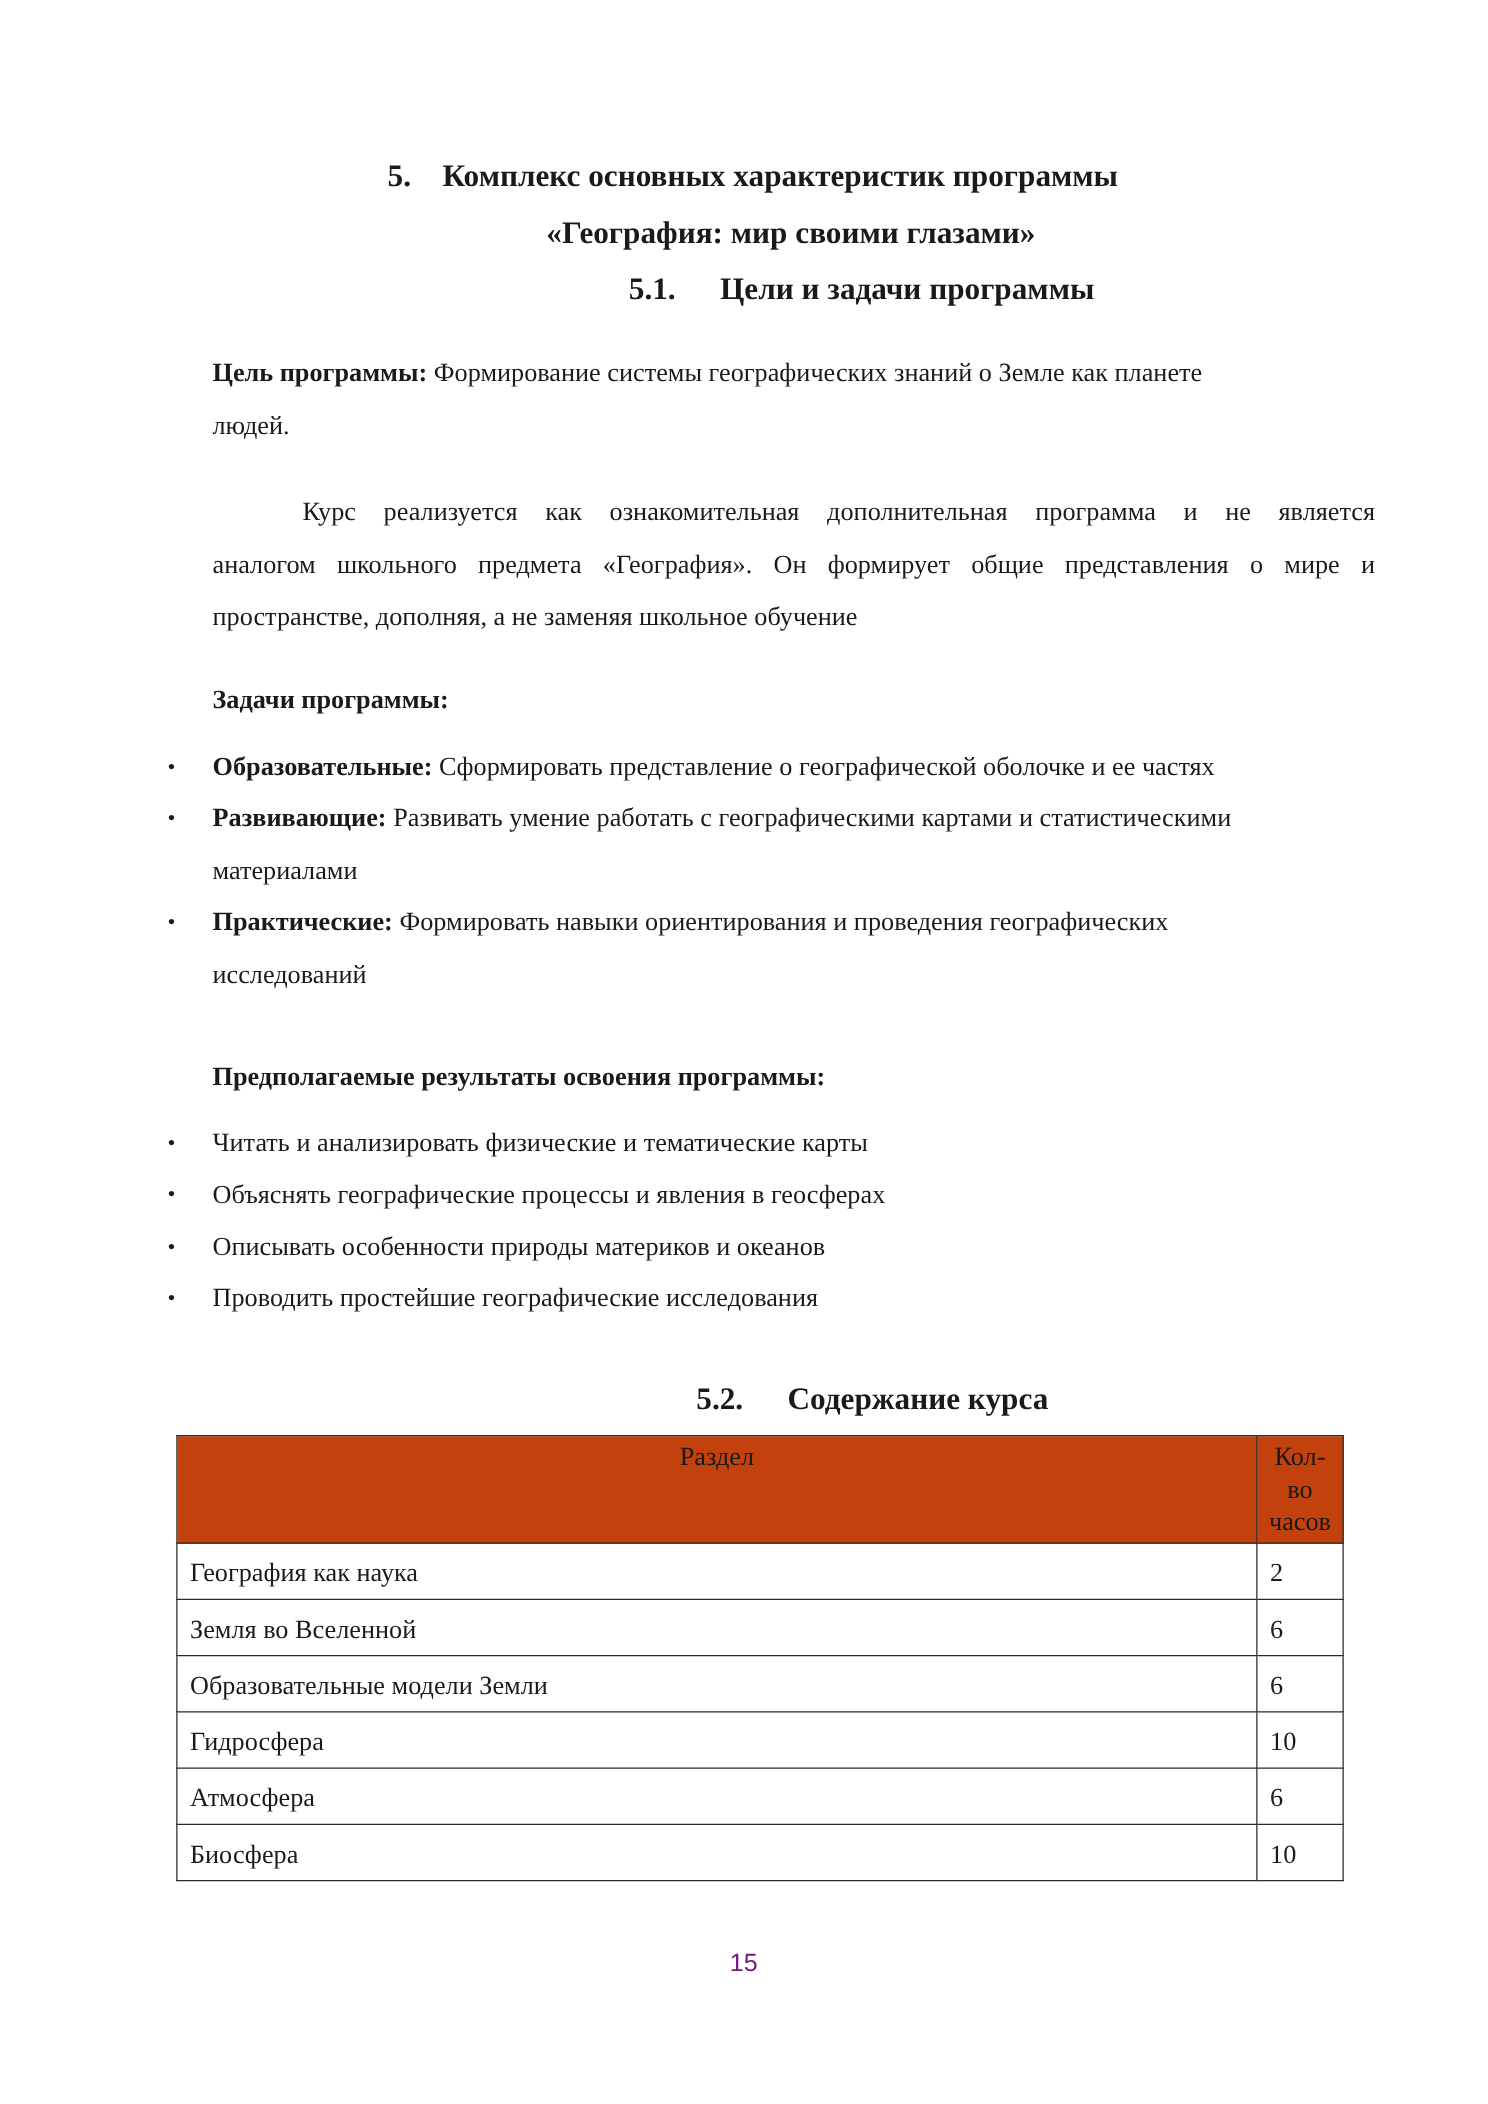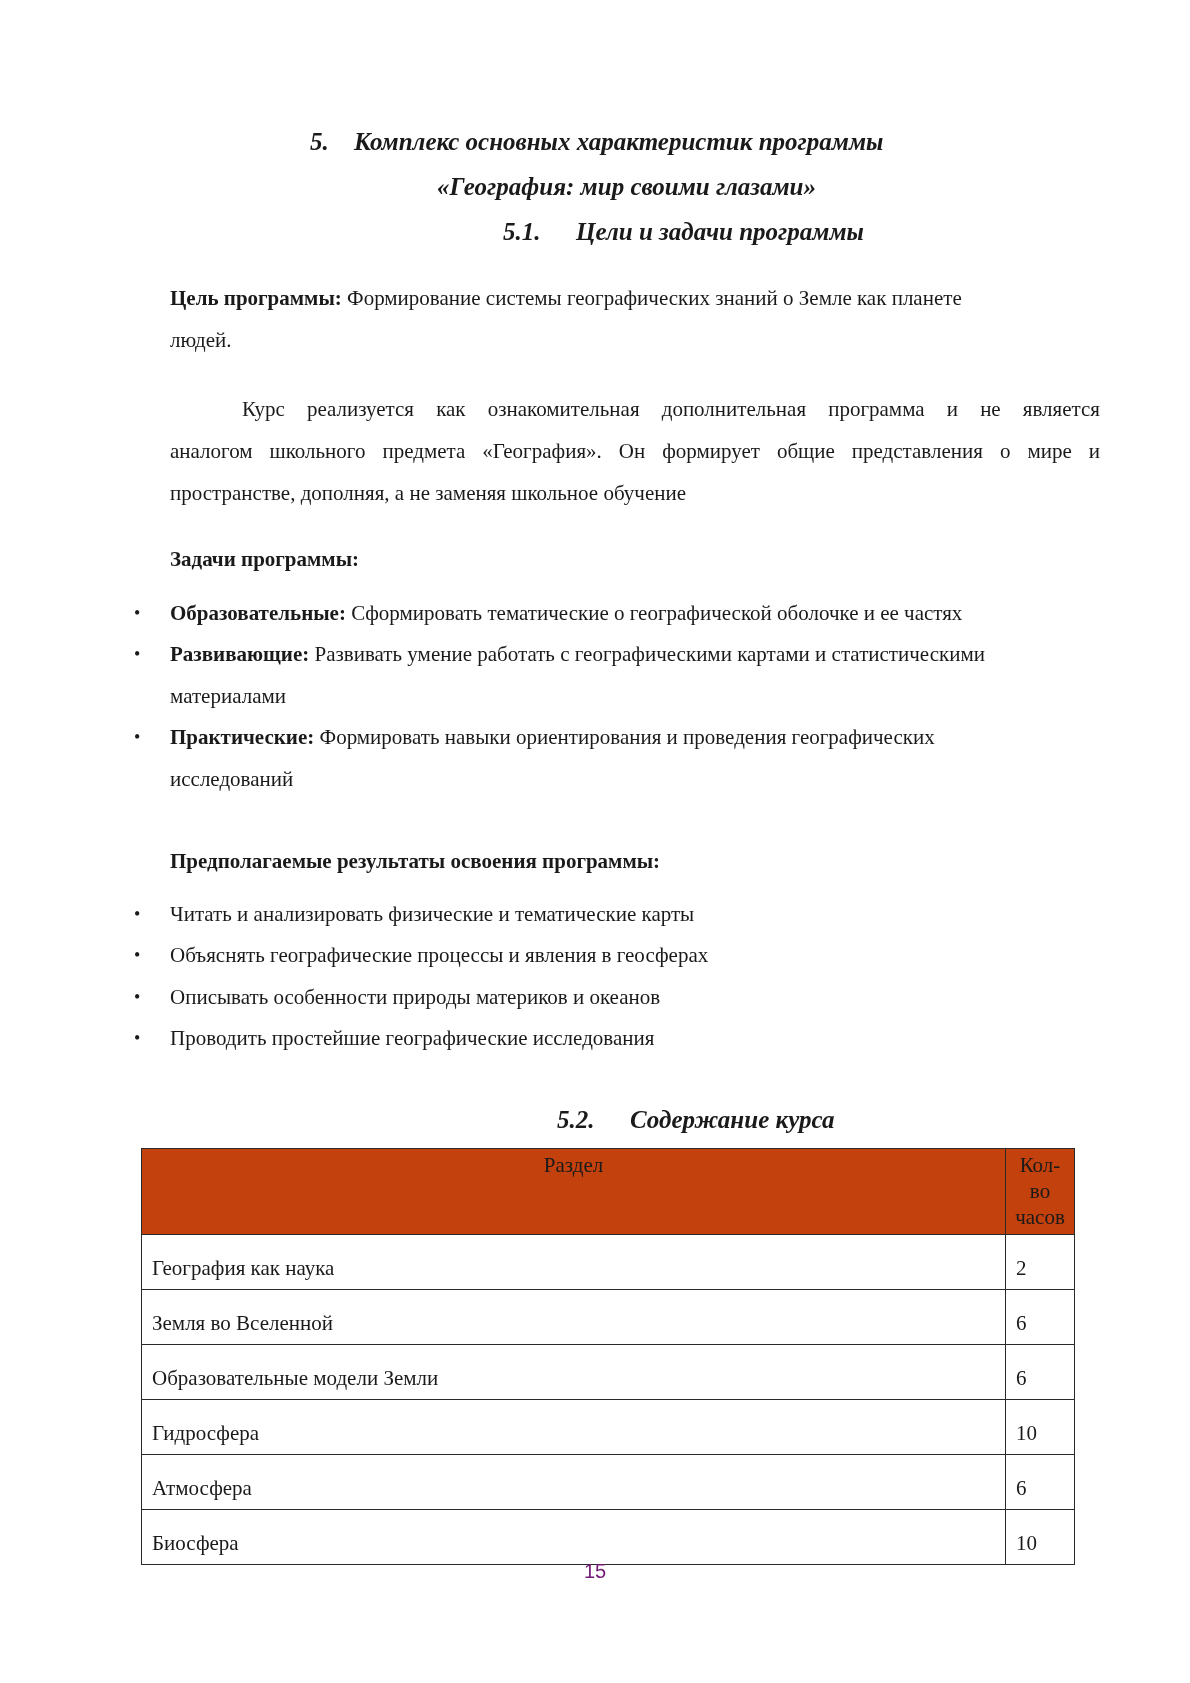--- a/index.html
+++ b/index.html
@@ -14,21 +14,20 @@
       overflow: hidden;
       font-family: "Liberation Serif", "DejaVu Serif", serif;
       color: #1a1a1a;
     }
     .abs { position: absolute; }
     .heading {
       font-weight: bold;
       font-size: 25px;
       white-space: nowrap;
       line-height: 30px;
-      font-style: italic;
     }
     .h-num { display: inline-block; }
     .para {
       font-size: 21px;
       line-height: 42px;
       white-space: nowrap;
     }
     .bold { font-weight: bold; }
     .justify-line {
       display: block;
@@ -68,21 +67,21 @@
       padding-top: 3px;
       padding-bottom: 4px;
     }
     table.course thead th.col-name { text-align: center; }
     table.course thead th.col-hours {
       text-align: center;
       width: 60px;
       padding: 3px 4px 4px 4px;
       white-space: normal;
     }
-    table.course tbody td { height: 42px; padding-top: 12px; }
+    table.course tbody td { height: 42px; padding-top: 2px; }
     table.course tbody td.hours { padding-left: 10px; }
     .page-num {
       position: absolute;
       top: 1560px;
       left: 0;
       width: 1190px;
       text-align: center;
       font-family: "Liberation Sans", "DejaVu Sans", sans-serif;
       font-size: 20px;
       color: #701a75;
@@ -109,21 +108,21 @@
   <span class="justify-line" style="width:930px;">аналогом школьного предмета «География». Он формирует общие представления о мире и</span>
   <span style="display:block;">пространстве, дополняя, а не заменяя школьное обучение</span>
 </div>
 
 <div class="abs para bold" style="left:170px; top:538px;">Задачи программы:</div>
 
 <div>
   <div>
     <span class="bullet" style="left:134px; top:592px;">•</span>
     <span class="bullet-text" style="left:170px; top:592px;">
-      <span class="bold">Образовательные:</span><span> Сформировать тематические о географической оболочке и ее частях</span>
+      <span class="bold">Образовательные:</span><span> Сформировать представление о географической оболочке и ее частях</span>
     </span>
   </div>
   <div>
     <span class="bullet" style="left:134px; top:633px;">•</span>
     <span class="bullet-text" style="left:170px; top:633px;">
       <span class="bold">Развивающие:</span><span> Развивать умение работать с географическими картами и статистическими</span>
     </span>
     <span class="bullet-text" style="left:170px; top:675px;">материалами</span>
   </div>
   <div>

